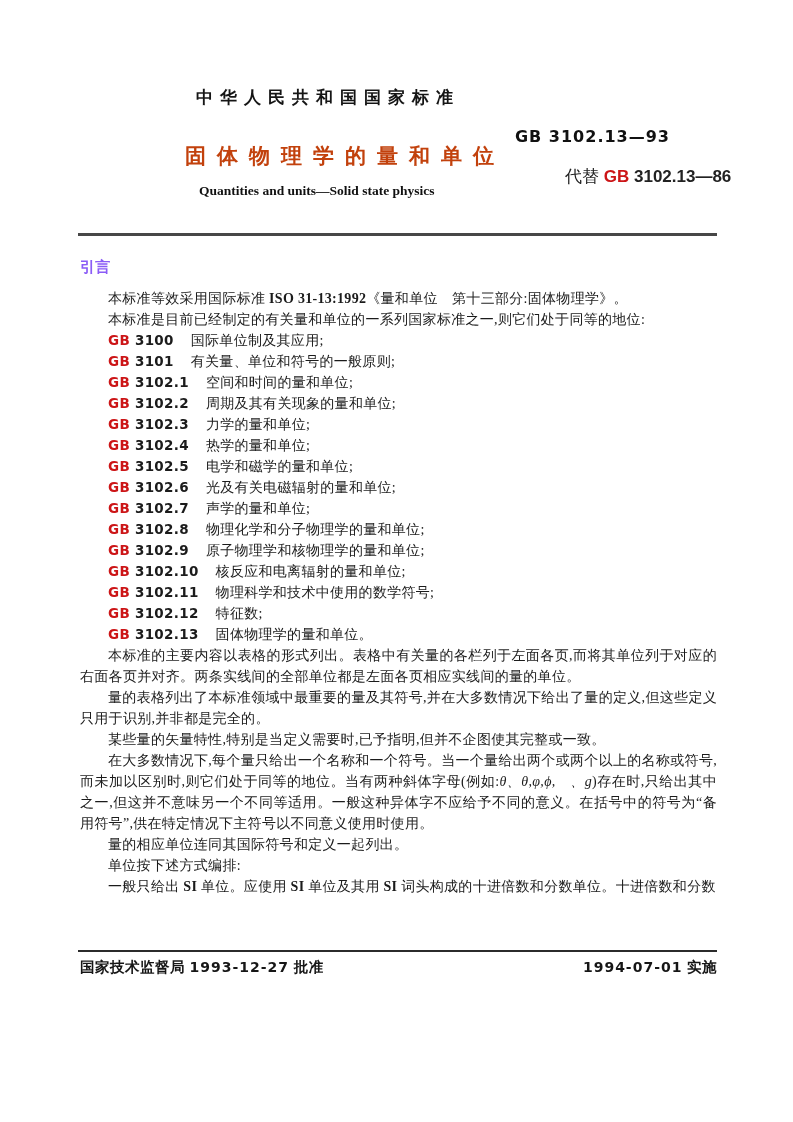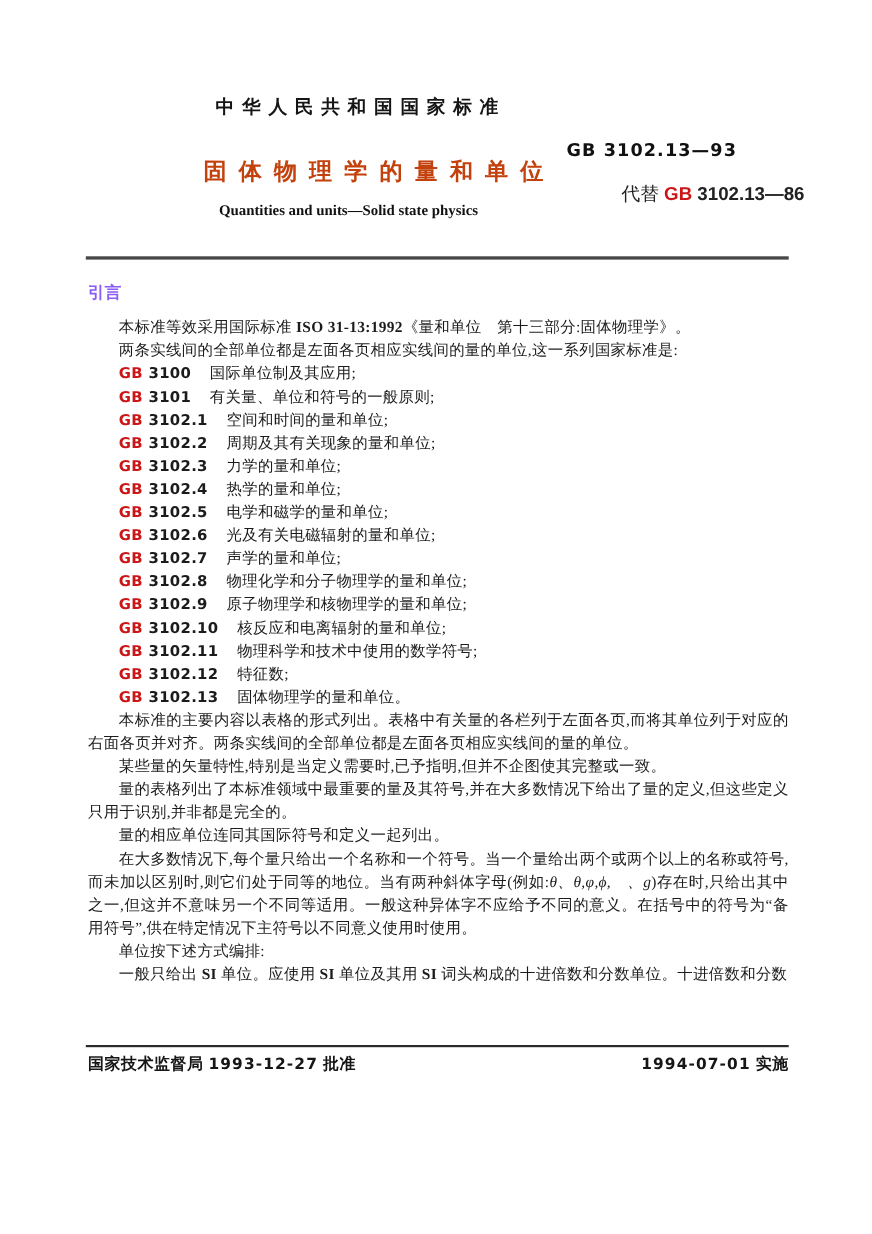--- a/index.html
+++ b/index.html
@@ -100,45 +100,45 @@
   </div>
 
   <div class="title-en">Quantities and units—Solid state physics</div>
 
   <div class="header-rule"></div>
 
   <div class="body">
     <h2 class="intro-heading">引言</h2>
     <div id="paras-top">
         <p class="para"><span>本标准等效采用国际标准 </span><span class="bold">ISO 31-13:1992</span><span>《量和单位　第十三部分:固体物理学》。</span></p>
-        <p class="para"><span>两条实线间的全部单位都是左面各页相应实线间的量的单位,这一系列国家标准是:</span></p>
+        <p class="para"><span>本标准是目前已经制定的有关量和单位的一系列国家标准之一,则它们处于同等的地位:</span></p>
       </div>
     <div id="standards-list">
         <div class="std-row"><span class="std-gb">GB</span><span class="std-code">3100</span><span>国际单位制及其应用;</span></div>
         <div class="std-row"><span class="std-gb">GB</span><span class="std-code">3101</span><span>有关量、单位和符号的一般原则;</span></div>
         <div class="std-row"><span class="std-gb">GB</span><span class="std-code">3102.1</span><span>空间和时间的量和单位;</span></div>
         <div class="std-row"><span class="std-gb">GB</span><span class="std-code">3102.2</span><span>周期及其有关现象的量和单位;</span></div>
         <div class="std-row"><span class="std-gb">GB</span><span class="std-code">3102.3</span><span>力学的量和单位;</span></div>
         <div class="std-row"><span class="std-gb">GB</span><span class="std-code">3102.4</span><span>热学的量和单位;</span></div>
         <div class="std-row"><span class="std-gb">GB</span><span class="std-code">3102.5</span><span>电学和磁学的量和单位;</span></div>
         <div class="std-row"><span class="std-gb">GB</span><span class="std-code">3102.6</span><span>光及有关电磁辐射的量和单位;</span></div>
         <div class="std-row"><span class="std-gb">GB</span><span class="std-code">3102.7</span><span>声学的量和单位;</span></div>
         <div class="std-row"><span class="std-gb">GB</span><span class="std-code">3102.8</span><span>物理化学和分子物理学的量和单位;</span></div>
         <div class="std-row"><span class="std-gb">GB</span><span class="std-code">3102.9</span><span>原子物理学和核物理学的量和单位;</span></div>
         <div class="std-row"><span class="std-gb">GB</span><span class="std-code">3102.10</span><span>核反应和电离辐射的量和单位;</span></div>
         <div class="std-row"><span class="std-gb">GB</span><span class="std-code">3102.11</span><span>物理科学和技术中使用的数学符号;</span></div>
         <div class="std-row"><span class="std-gb">GB</span><span class="std-code">3102.12</span><span>特征数;</span></div>
         <div class="std-row"><span class="std-gb">GB</span><span class="std-code">3102.13</span><span>固体物理学的量和单位。</span></div>
       </div>
     <div id="paras-bottom">
         <p class="para"><span>本标准的主要内容以表格的形式列出。表格中有关量的各栏列于左面各页,而将其单位列于对应的右面各页并对齐。两条实线间的全部单位都是左面各页相应实线间的量的单位。</span></p>
+        <p class="para"><span>量的表格列出了本标准领域中最重要的量及其符号,并在大多数情况下给出了量的定义,但这些定义只用于识别,并非都是完全的。</span></p>
         <p class="para"><span>某些量的矢量特性,特别是当定义需要时,已予指明,但并不企图使其完整或一致。</span></p>
-        <p class="para"><span>量的表格列出了本标准领域中最重要的量及其符号,并在大多数情况下给出了量的定义,但这些定义只用于识别,并非都是完全的。</span></p>
+        <p class="para"><span>在大多数情况下,每个量只给出一个名称和一个符号。当一个量给出两个或两个以上的名称或符号,而未加以区别时,则它们处于同等的地位。当有两种斜体字母(例如:</span><span class="italic">θ、θ,φ,ϕ,　、g</span><span>)存在时,只给出其中之一,但这并不意味另一个不同等适用。一般这种异体字不应给予不同的意义。在括号中的符号为“备用符号”,供在特定情况下主符号以不同意义使用时使用。</span></p>
         <p class="para"><span>量的相应单位连同其国际符号和定义一起列出。</span></p>
-        <p class="para"><span>在大多数情况下,每个量只给出一个名称和一个符号。当一个量给出两个或两个以上的名称或符号,而未加以区别时,则它们处于同等的地位。当有两种斜体字母(例如:</span><span class="italic">θ、θ,φ,ϕ,　、g</span><span>)存在时,只给出其中之一,但这并不意味另一个不同等适用。一般这种异体字不应给予不同的意义。在括号中的符号为“备用符号”,供在特定情况下主符号以不同意义使用时使用。</span></p>
         <p class="para"><span>单位按下述方式编排:</span></p>
         <p class="para"><span>一般只给出 </span><span class="bold">SI</span><span> 单位。应使用 </span><span class="bold">SI</span><span> 单位及其用 </span><span class="bold">SI</span><span> 词头构成的十进倍数和分数单位。十进倍数和分数</span></p>
       </div>
   </div>
 
   <div class="footer-rule"></div>
 
   <div class="footer-row">
     <div>
       <span>国家技术监督局</span>

